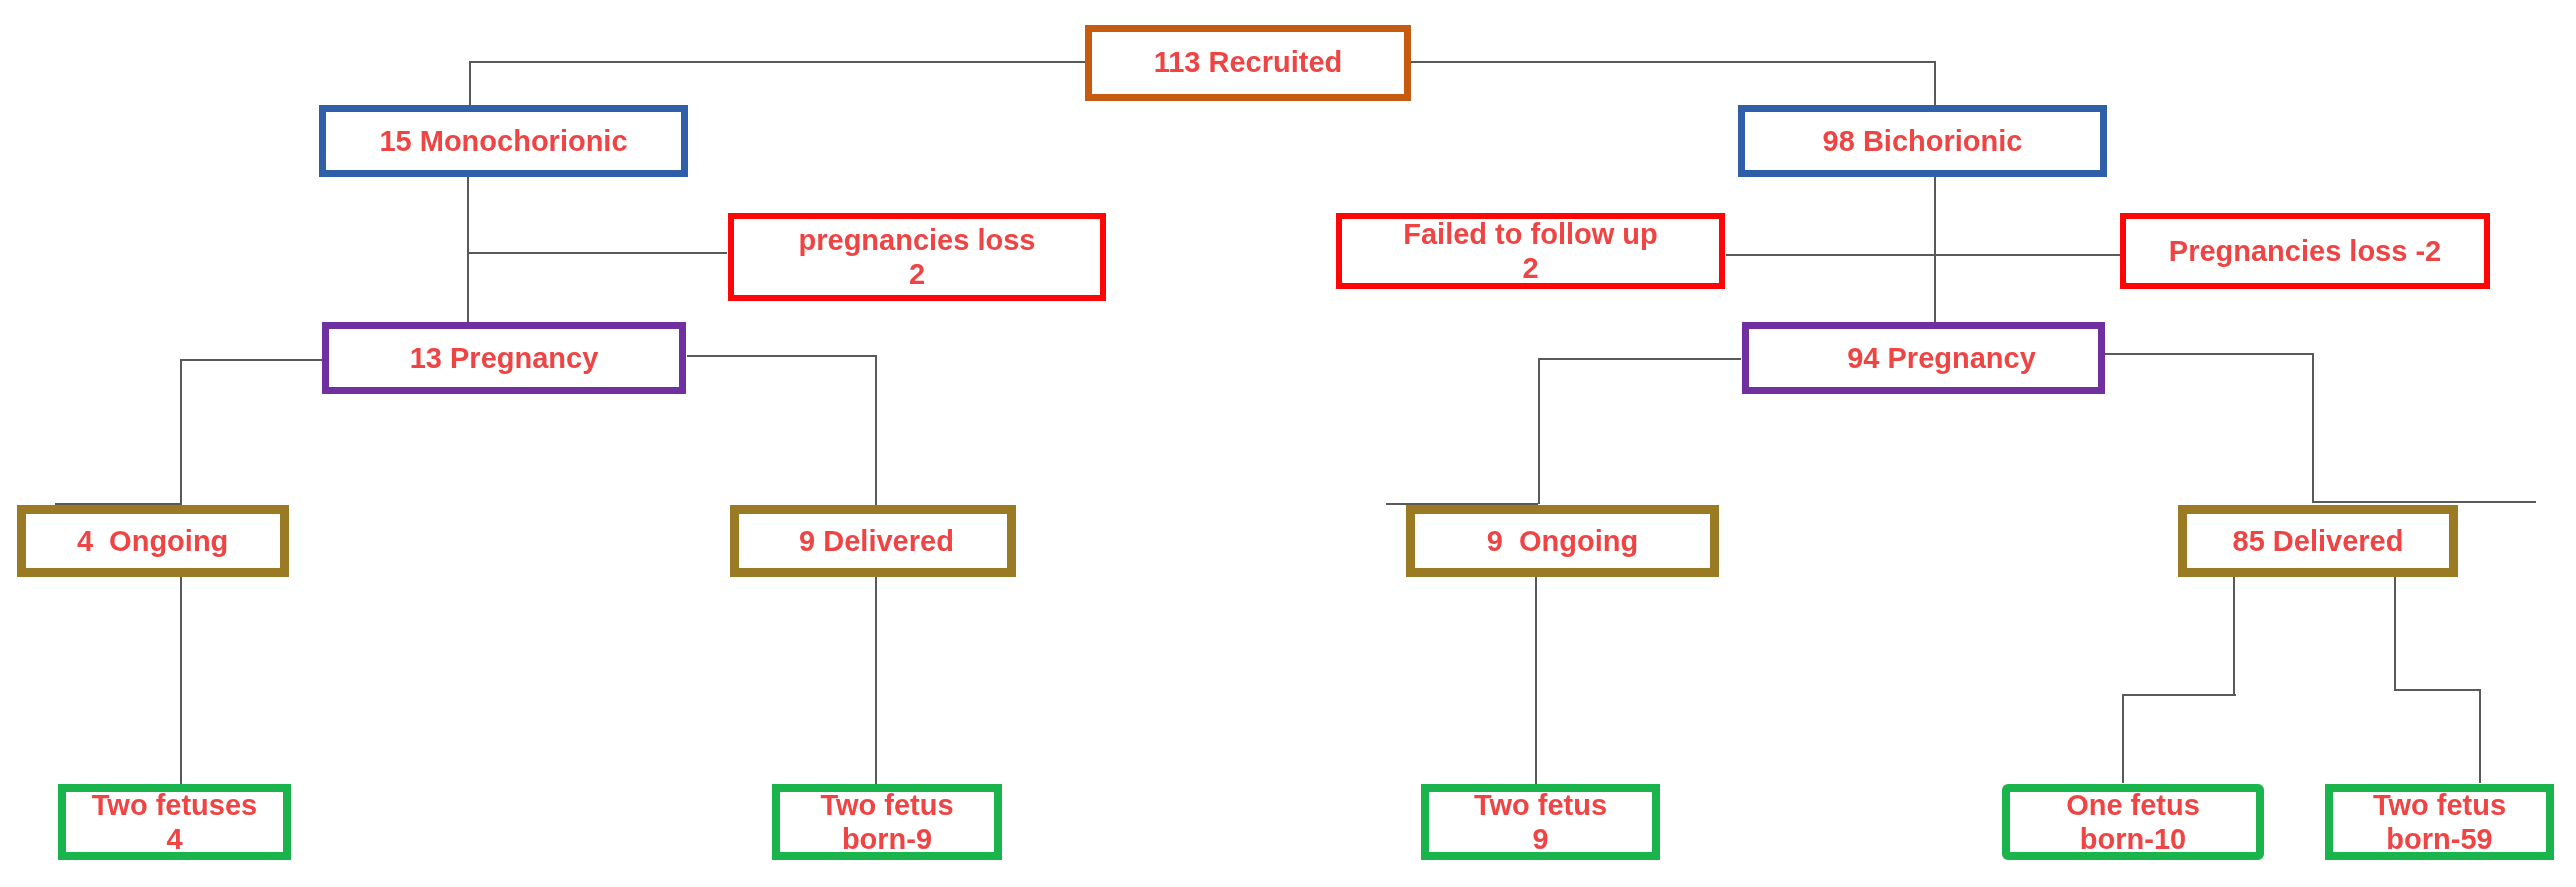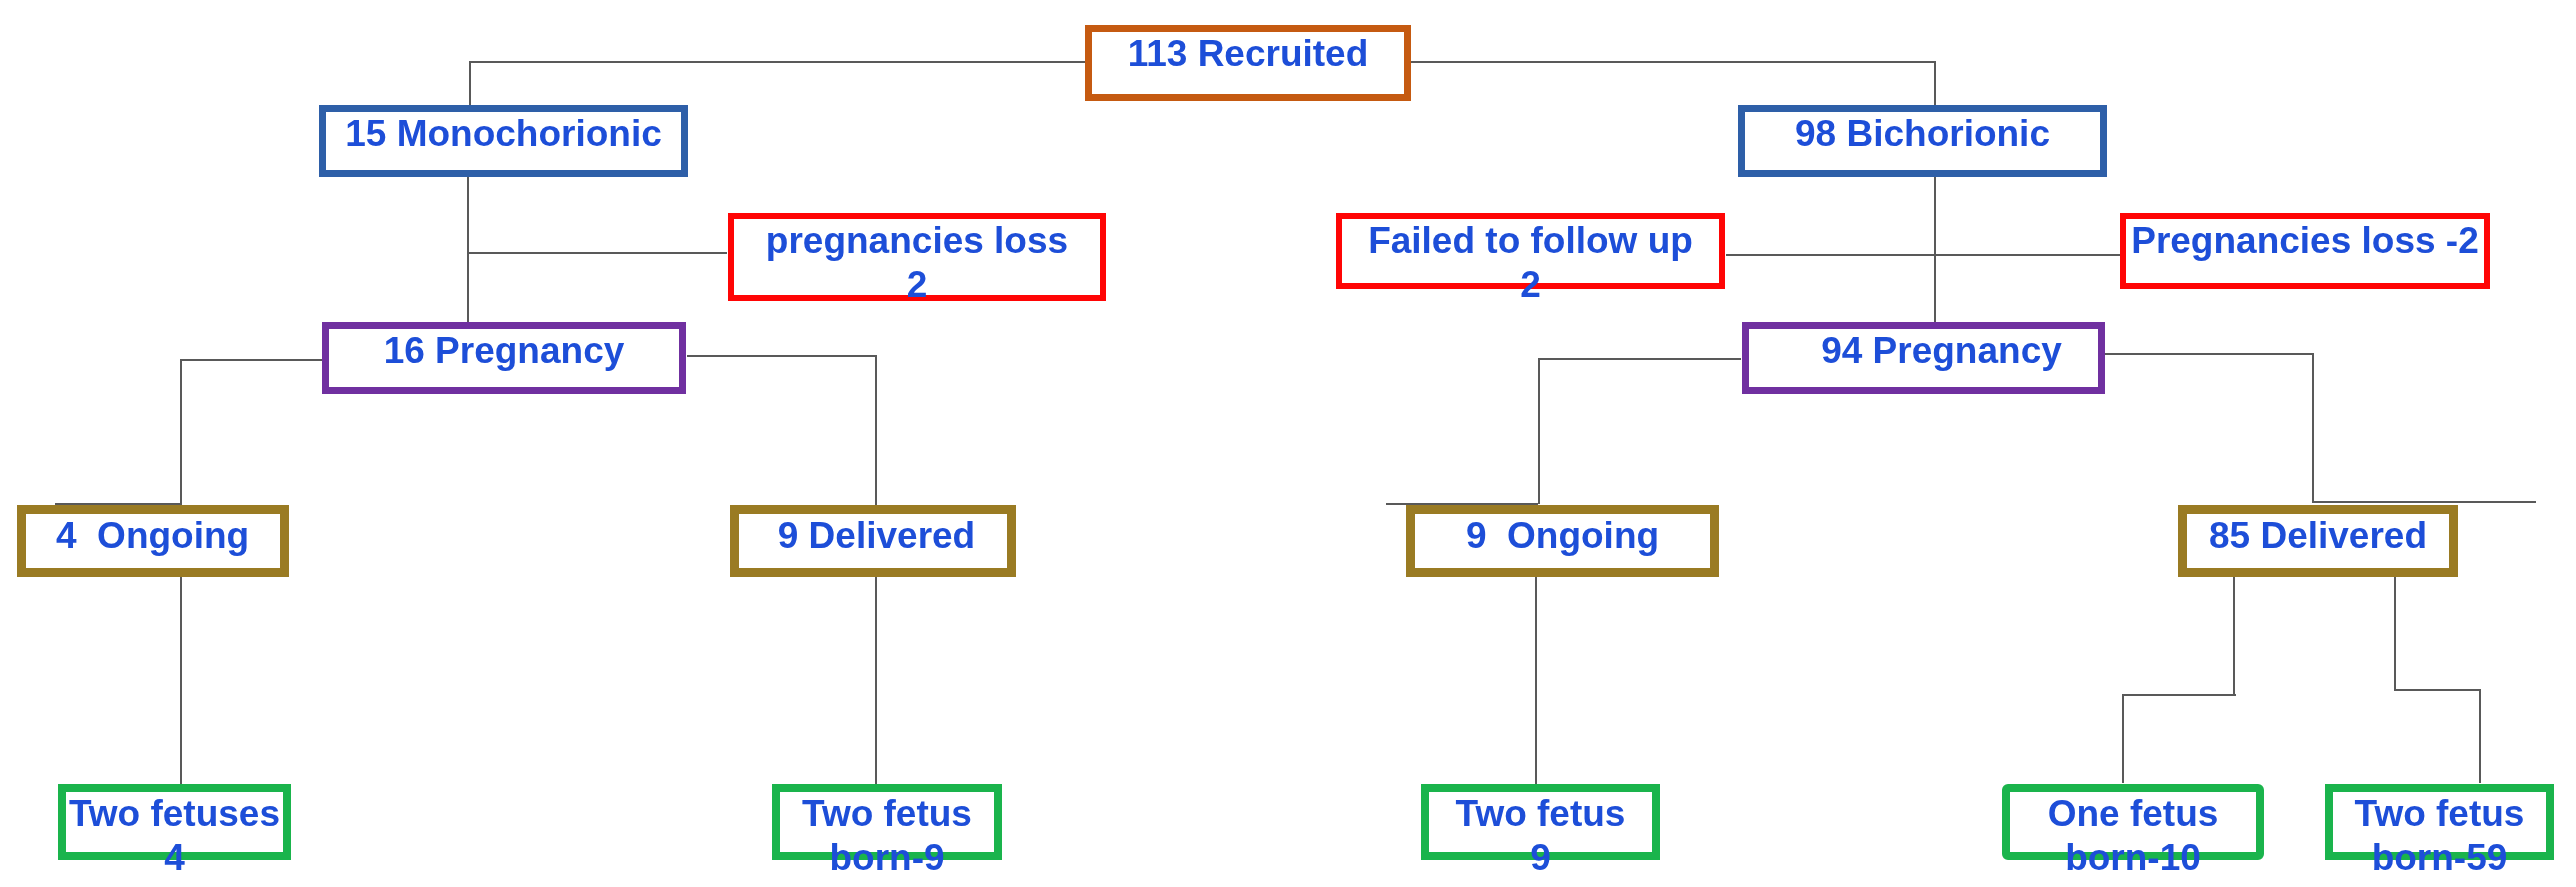--- a/index.html
+++ b/index.html
@@ -7,25 +7,25 @@
     position:relative;
     width:2576px;height:887px;
     background:#ffffff;
     font-family:"Liberation Sans", sans-serif;
     overflow:hidden;
   }
   .box{
     position:absolute;
     background:#ffffff;
     display:flex;flex-direction:column;
-    align-items:center;
+    align-items:center;justify-content:center;
     text-align:center;
-    color:#1d4ed8;
+    color:#ef4444;
     font-weight:bold;
-    font-size:37px;
+    font-size:29px;
     line-height:1.18;
     box-sizing:border-box;
   }
   .box span{white-space:pre-wrap;}
   .b-orange{border:7.2px solid #C55A11;}
   .b-blue{border:7.2px solid #2E5FA8;}
   .b-red{border:6.5px solid #FF0505;}
   .b-purple{border:7.2px solid #7030A0;}
   .b-olive{border:9.4px solid #9A7B23;}
   .b-green{border:8px solid #1AB44C;}
@@ -90,21 +90,21 @@
   <div id="n-monochorionic" class="box b-blue">
     <span>15 Monochorionic</span>
   </div>
 
   <div id="n-mono-loss" class="box b-red">
     <span>pregnancies loss</span>
     <span>2</span>
   </div>
 
   <div id="n-mono-pregnancy" class="box b-purple">
-    <span>16 Pregnancy</span>
+    <span>13 Pregnancy</span>
   </div>
 
   <div id="n-mono-ongoing" class="box b-olive">
     <span>4  Ongoing</span>
   </div>
 
   <div id="n-mono-delivered" class="box b-olive">
     <span>9 Delivered</span>
   </div>
 

